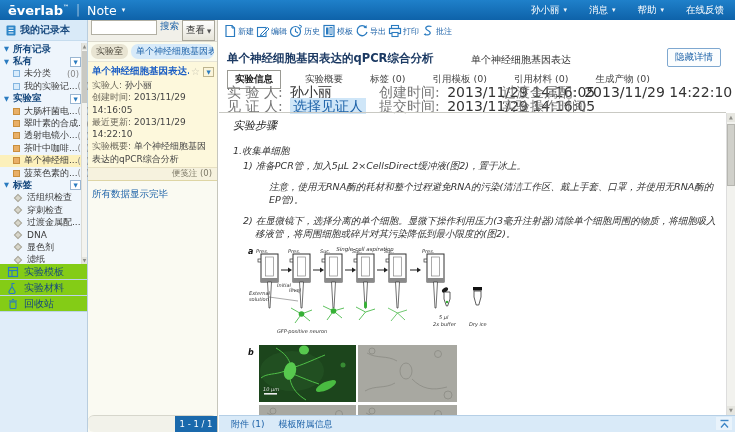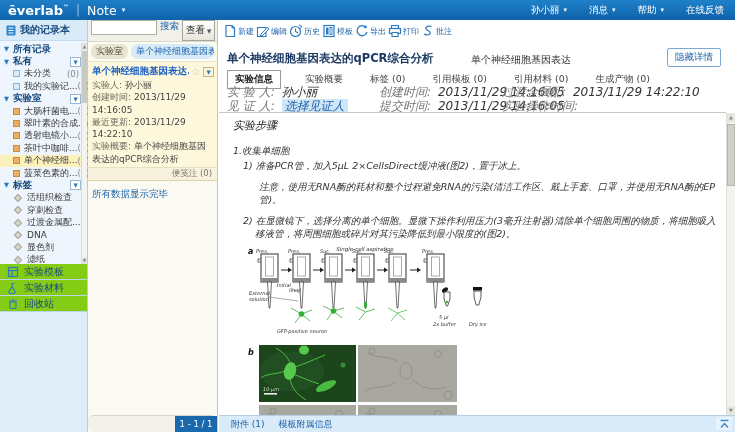--- a/index.html
+++ b/index.html
@@ -84,30 +84,30 @@
   .tbtn { width:33px; display:flex; flex-direction:row; align-items:center; gap:1px; padding:2px 0; cursor:pointer; }
   .tbtn svg { width:14px; height:14px; }
   .tbtn span { font-size:8px; color:#1d62a8; white-space:nowrap; }
   .d-title { position:absolute; top:31px; left:8px; font-size:11.5px; font-weight:bold; color:#1c3a63; white-space:nowrap; }
   .d-sub { position:absolute; top:33px; left:252px; font-size:10px; color:#333; white-space:nowrap; }
   .hide-btn { position:absolute; top:28px; right:14px; border:1px solid #7fa8d0; border-radius:2px;
     background:#fbfdfe; color:#1d62a8; font-size:9.5px; padding:2px 7px; cursor:pointer; white-space:nowrap; }
   .tabs { position:absolute; top:50px; left:8px; display:flex; align-items:center; gap:21px;text-align:right; }
   .tab { font-size:9.5px; color:#444; padding:2px 3px; cursor:pointer; white-space:nowrap; }
   .tab.active { border:1px solid #9a9a94; background:#fff; font-weight:bold; color:#222; padding:2px 7px; }
-  .info-cell { position:absolute; font-size:12px; color:#333; white-space:nowrap;font-style:italic; }
+  .info-cell { position:absolute; font-size:14px; color:#333; white-space:nowrap; }
   .info-cell .lbl { color:#777; margin-right:3px; }
   .witness-chip { background:#cfe6f8; color:#1d62a8; padding:0 3px; cursor:pointer; }
   .divider { position:absolute; top:92px; left:0; right:9px; border-top:1px solid #c9c9c3; }
   .content { position:absolute; top:93px; left:0; right:9px; bottom:17px; overflow:hidden;
     padding:6px 8px 0 14px; font-size:9.5px; line-height:13px; color:#333;font-style:italic; }
   .step-heading { font-size:11px; font-weight:normal; color:#222; }
   .s1 { margin-top:12px; }
   .p1 { margin:2px 0 0 10px; }
-  .pnote { margin:8px 0 0 26px; }
+  .pnote { margin:8px 0 0 36px; }
   .p2 { margin:8px 0 0 10px; padding-left:12px; text-indent:-12px; max-width:494px; }
   .figa { margin:4px 0 0 14px; }
   .figb { margin:2px 0 0 14px; }
   .main-sb { position:absolute; top:93px; right:0; width:9px; bottom:17px; background:#f2f2ee; border-left:1px solid #ddd; }
   .main-sb .up,.main-sb .dn { position:absolute; left:0; right:0; height:9px; background:#e6e6e0;
     color:#90908a; font-size:5px; text-align:center; line-height:9px; cursor:pointer; }
   .main-sb .up { top:0; } .main-sb .dn { bottom:0; }
   .main-sb .thumb { position:absolute; top:11px; left:0; right:0; height:62px; background:#d0d0ca; border:1px solid #b6b6b0; cursor:grab; }
   .main-footer { position:absolute; left:0; right:0; bottom:0; height:17px; background:#d9eaf8;
     border-top:1px solid #b5cfe6; display:flex; align-items:center; gap:14px; padding-left:12px; }

